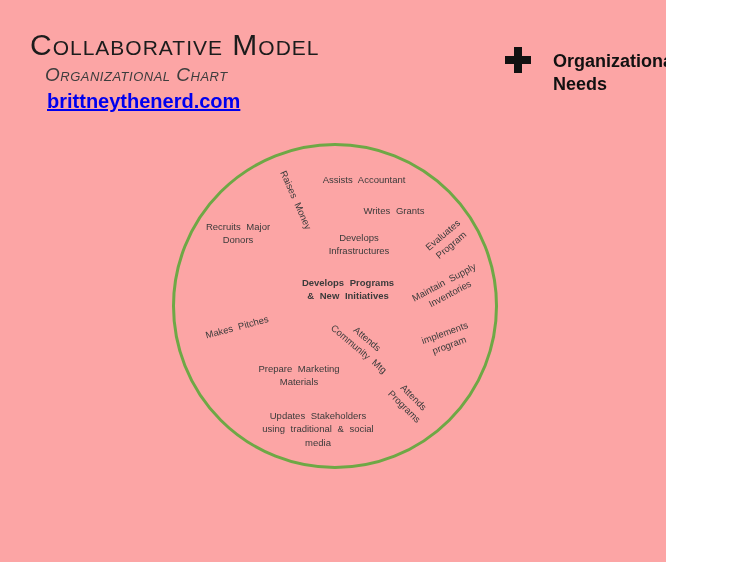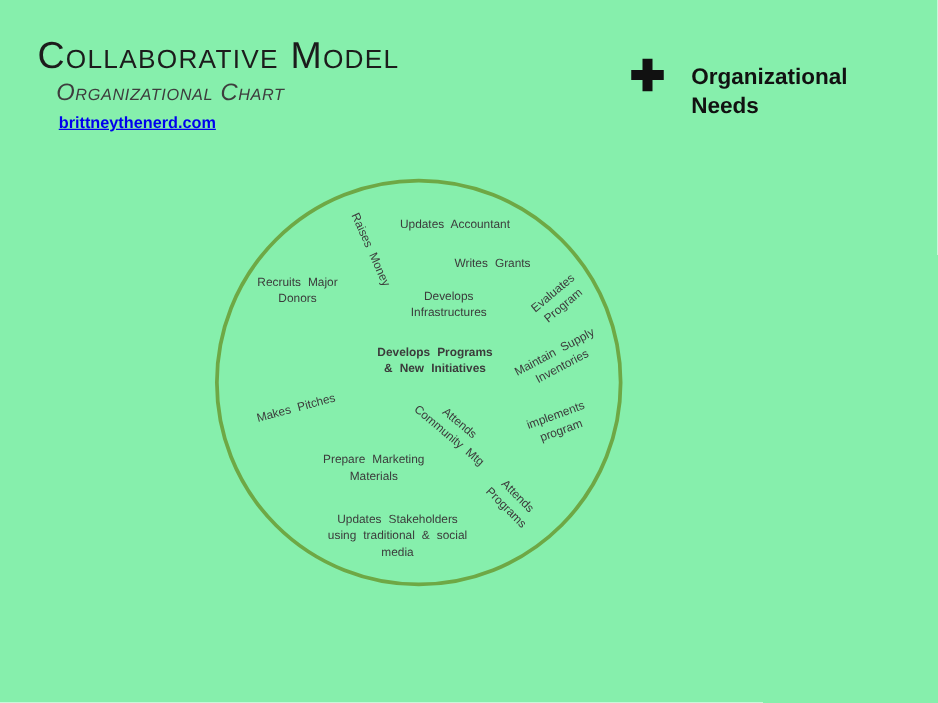--- a/index.html
+++ b/index.html
@@ -1,23 +1,23 @@
 <!DOCTYPE html>
 <html><head>
 <meta charset="utf-8">
 <style>
   * { margin: 0; padding: 0; box-sizing: border-box; }
   html, body { background: #ffffff; }
   body { font-family: "Liberation Sans", sans-serif; }
 
   .page {
     position: relative;
-    width: 750px;
+    width: 666px;
     height: 562px;
-    background: #86efac;
+    background: #fca5a5;
     overflow: hidden;
   }
 
   
   .title {
     position: absolute;
     left: 30px;
     top: 28px;
     font-size: 30px;
     font-weight: 400;
@@ -35,21 +35,21 @@
     font-variant: small-caps;
     letter-spacing: 0.5px;
     color: #3d3d3d;
     white-space: nowrap;
     font-style: italic;
   }
   .site-link {
     position: absolute;
     left: 47px;
     top: 90px;
-    font-size: 13px;
+    font-size: 20px;
     font-weight: bold;
     color: #0000ee;
     text-decoration: underline;
     white-space: nowrap;
     cursor: pointer;
   }
 
   
   .plus-icon {
     position: absolute;
@@ -132,21 +132,21 @@
   <h2 class="subtitle">Organizational Chart</h2>
   <a class="site-link" href="#">brittneythenerd.com</a>
 
   <span class="plus-icon"></span>
   <div class="legend-label">Organizational
 Needs</div>
 
   <div class="org-circle"></div>
 
   <div class="lbl oneline lbl-raises">Raises Money</div>
-  <div class="lbl oneline lbl-assists">Updates Accountant</div>
+  <div class="lbl oneline lbl-assists">Assists Accountant</div>
   <div class="lbl oneline lbl-writes">Writes Grants</div>
   <div class="lbl lbl-recruits">Recruits Major
 Donors</div>
   <div class="lbl lbl-infra">Develops
 Infrastructures</div>
   <div class="lbl lbl-evaluates">Evaluates
 Program</div>
   <div class="lbl lbl-devprog">Develops Programs
 &amp; New Initiatives</div>
   <div class="lbl lbl-maintain">Maintain Supply

